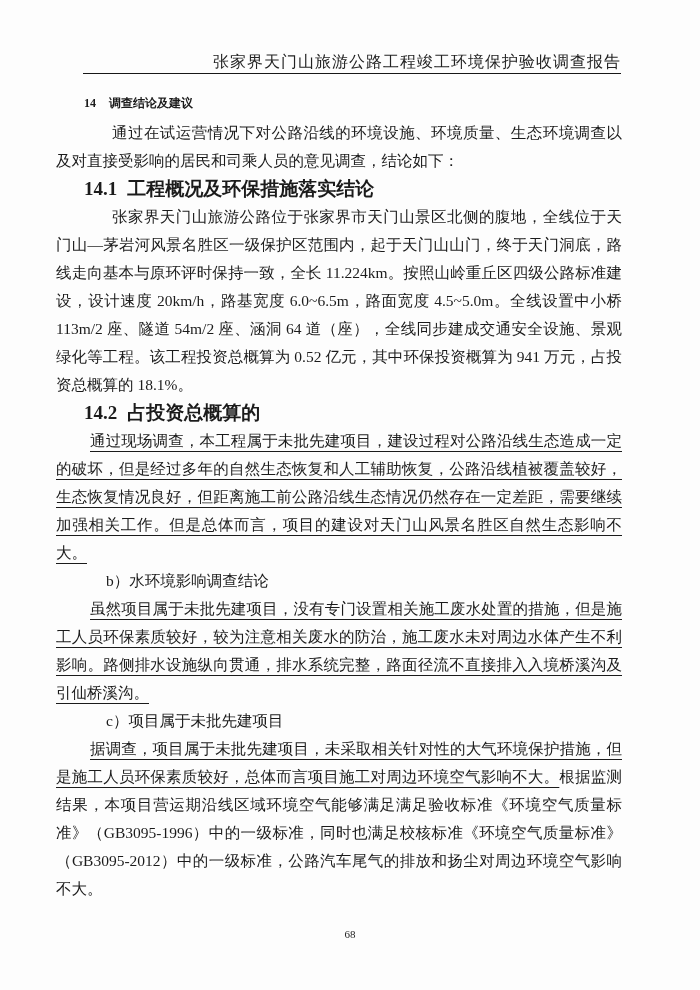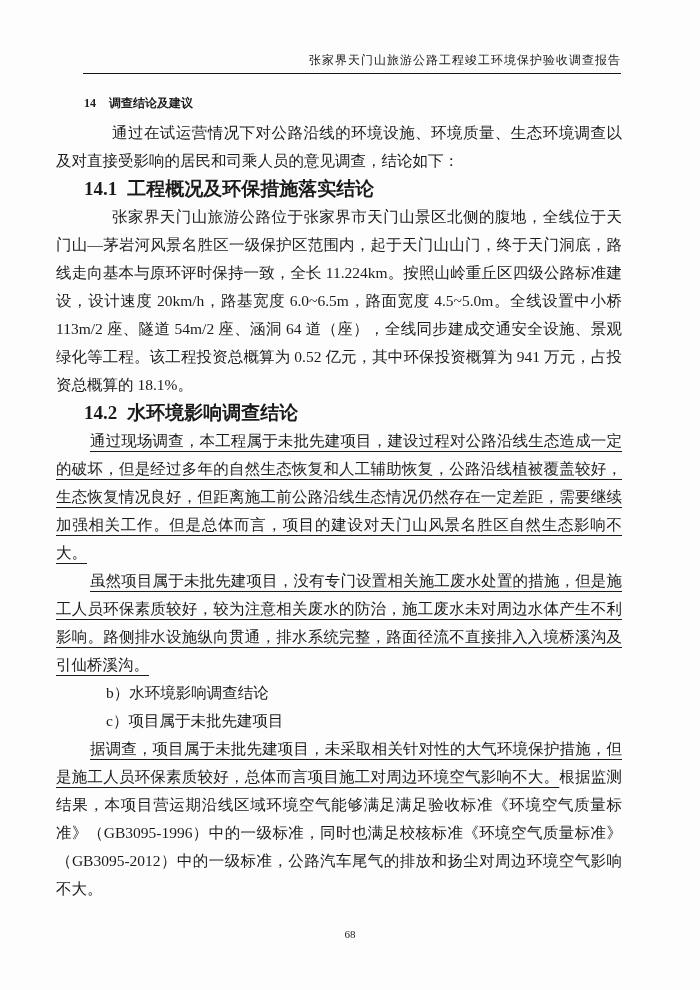--- a/index.html
+++ b/index.html
@@ -15,21 +15,21 @@
     font-family: "Liberation Serif", serif;
     color: #1b1b1b;
     background: #fdfdfd;
   }
   .running-head {
     position: absolute;
     top: 52px;
     left: 83px;
     right: 79px;
     text-align: right;
-    font-size: 12px;
+    font-size: 16px;
     letter-spacing: 1px;
     color: #222;
     font-family: "Liberation Serif", serif;
   }
   .header-rule {
     position: absolute;
     top: 73px;
     left: 83px;
     right: 79px;
     height: 0;
@@ -92,21 +92,21 @@
 
 <div class="running-head">张家界天门山旅游公路工程竣工环境保护验收调查报告</div>
 
 <div class="header-rule"></div>
 
 <div class="doc-body">
     <div class="heading1"><span class="hnum">14</span><span>调查结论及建议</span></div>
     <p class="para normal"><span>通过在试运营情况下对公路沿线的环境设施、环境质量、生态环境调查以及对直接受影响的居民和司乘人员的意见调查，结论如下：</span></p>
     <div class="heading2"><span class="hnum">14.1</span><span>工程概况及环保措施落实结论</span></div>
     <p class="para normal"><span>张家界天门山旅游公路位于张家界市天门山景区北侧的腹地，全线位于天门山—茅岩河风景名胜区一级保护区范围内，起于天门山山门，终于天门洞底，路线走向基本与原环评时保持一致，全长 11.224km。按照山岭重丘区四级公路标准建设，设计速度 20km/h，路基宽度 6.0~6.5m，路面宽度 4.5~5.0m。全线设置中小桥 113m/2 座、隧道 54m/2 座、涵洞 64 道（座），全线同步建成交通安全设施、景观绿化等工程。该工程投资总概算为 0.52 亿元，其中环保投资概算为 941 万元，占投资总概算的 18.1%。</span></p>
-    <div class="heading2"><span class="hnum">14.2</span><span>水环境影响调查结论</span></div>
+    <div class="heading2"><span class="hnum">14.2</span><span>占投资总概算的</span></div>
     <p class="para underline"><span class="u">通过现场调查，本工程属于未批先建项目，建设过程对公路沿线生态造成一定的破坏，但是经过多年的自然生态恢复和人工辅助恢复，公路沿线植被覆盖较好，生态恢复情况良好，但距离施工前公路沿线生态情况仍然存在一定差距，需要继续加强相关工作。但是总体而言，项目的建设对天门山风景名胜区自然生态影响不大。</span></p>
+    <p class="para sub"><span>b）水环境影响调查结论</span></p>
     <p class="para underline"><span class="u">虽然项目属于未批先建项目，没有专门设置相关施工废水处置的措施，但是施工人员环保素质较好，较为注意相关废水的防治，施工废水未对周边水体产生不利影响。路侧排水设施纵向贯通，排水系统完整，路面径流不直接排入入境桥溪沟及引仙桥溪沟。</span></p>
-    <p class="para sub"><span>b）水环境影响调查结论</span></p>
     <p class="para sub"><span>c）项目属于未批先建项目</span></p>
     <p class="para underline"><span class="u">据调查，项目属于未批先建项目，未采取相关针对性的大气环境保护措施，但是施工人员环保素质较好，总体而言项目施工对周边环境空气影响不大。</span><span>根据监测结果，本项目营运期沿线区域环境空气能够满足满足验收标准《环境空气质量标准》（GB3095-1996）中的一级标准，同时也满足校核标准《环境空气质量标准》（GB3095-2012）中的一级标准，公路汽车尾气的排放和扬尘对周边环境空气影响不大。</span></p>
   </div>
 
 <div class="page-footer">68</div>
 
 </body></html>

